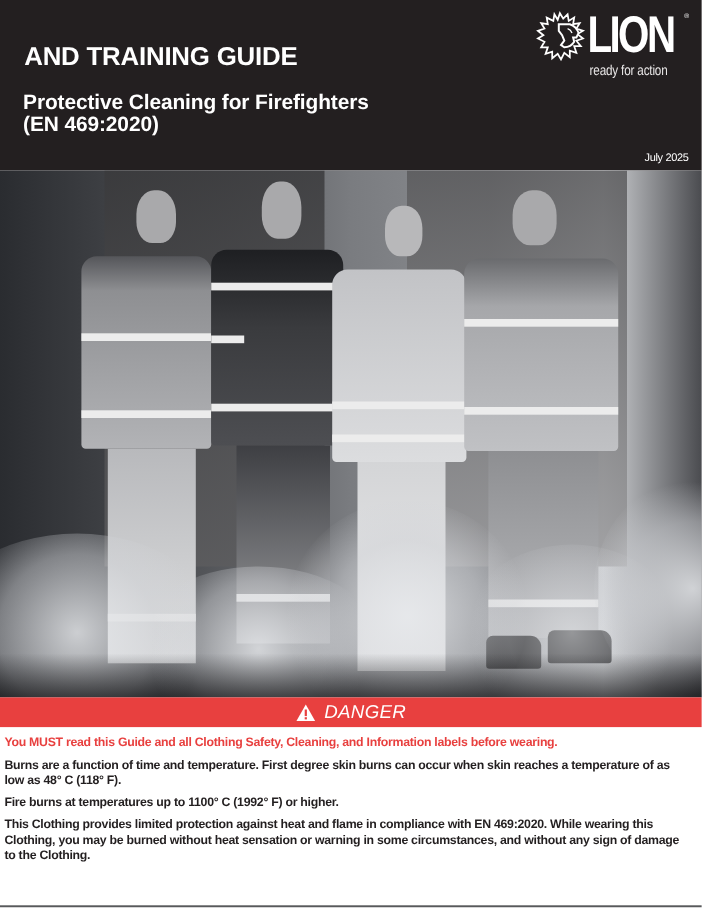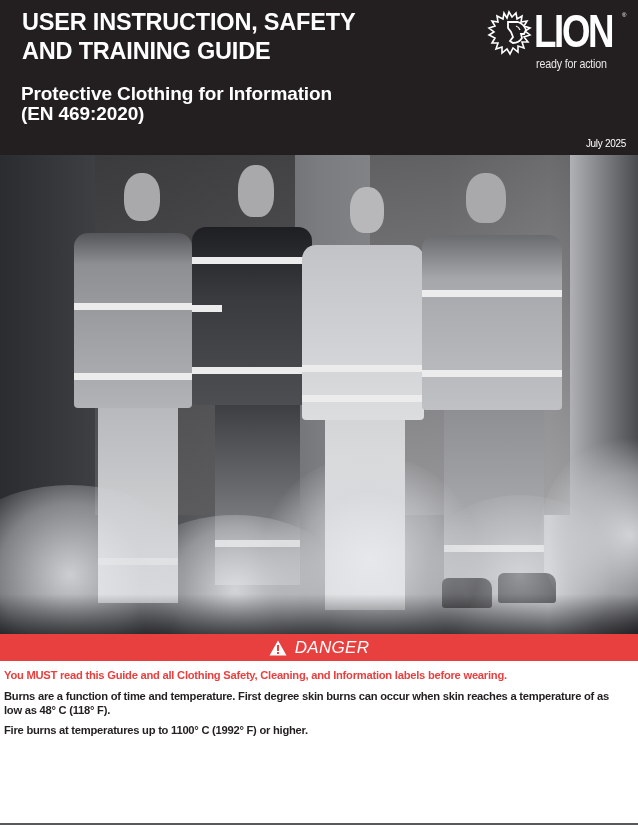--- a/index.html
+++ b/index.html
@@ -35,25 +35,25 @@
   .body-text { position:absolute; left:4px; top:668px; width:618px; font-size:11.2px; line-height:14px; color:#231f20; letter-spacing:-0.25px; }
   .body-text p { margin:0 0 6px 0; font-weight:bold; }
   .body-text p.warn { color:#e8403f; margin-bottom:7px; }
   .bottom-rule { position:absolute; left:0; top:823px; width:638px; height:2px; background:#58595b; }
 </style>
 </head>
 <body>
 
 <div class="header">
   <h1 class="title">
-    <span>USER INSTRUCTION, SAFETY</span><br>
+    <br>
     <span>AND TRAINING GUIDE</span>
   </h1>
   <h2 class="subtitle">
-    <span>Protective Clothing for Information</span><br>
+    <span>Protective Cleaning for Firefighters</span><br>
     <span>(EN 469:2020)</span>
   </h2>
   <div class="date">July 2025</div>
 
   <div class="logo">
     <svg class="logo-mark" viewBox="0 0 46 46">
       <polygon fill="none" stroke="#fff" stroke-width="1.6" stroke-linejoin="miter" points="23,2 26,7 30,3 31,9 36,6 35,12 41,11 38,16 44,18 39,21 44,25 38,27 42,32 36,32 38,38 32,36 32,42 27,38 24,44 21,39 16,43 16,37 10,39 12,33 6,33 9,28 3,25 8,22 3,18 9,16 6,11 12,12 11,6 17,9 18,3 21,8"></polygon>
       <path fill="#231f20" stroke="#fff" stroke-width="1.8" d="M22,12 L32,12 Q38,14 40,20 L38,24 L35,24 L36,28 Q33,33 27,33 L24,31 L27,27 L25,22 L22,18 Z"></path>
       <path fill="none" stroke="#fff" stroke-width="1.2" d="M30,16 Q33,17 34,20"></path>
     </svg>
@@ -126,15 +126,16 @@
     <rect x="8" y="5" width="2" height="6" fill="#e8403f"></rect>
     <rect x="8" y="12" width="2" height="2" fill="#e8403f"></rect>
   </svg>
   <span class="danger-label">DANGER</span>
 </div>
 
 <div class="body-text">
   <p class="warn">You MUST read this Guide and all Clothing Safety, Cleaning, and Information labels before wearing.</p>
   <p>Burns are a function of time and temperature. First degree skin burns can occur when skin reaches a temperature of as low as 48° C (118° F).</p>
   <p>Fire burns at temperatures up to 1100° C (1992° F) or higher.</p>
+  <p>This Clothing provides limited protection against heat and flame in compliance with EN 469:2020. While wearing this Clothing, you may be burned without heat sensation or warning in some circumstances, and without any sign of damage to the Clothing.</p>
 </div>
 
 <div class="bottom-rule"></div>
 
 </body></html>

